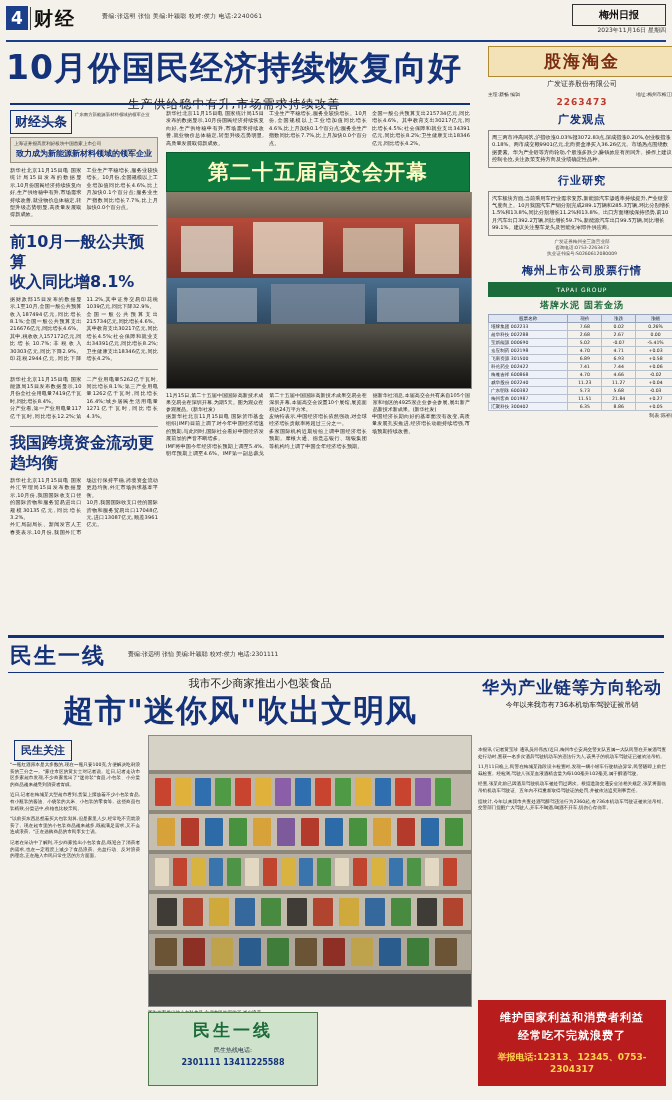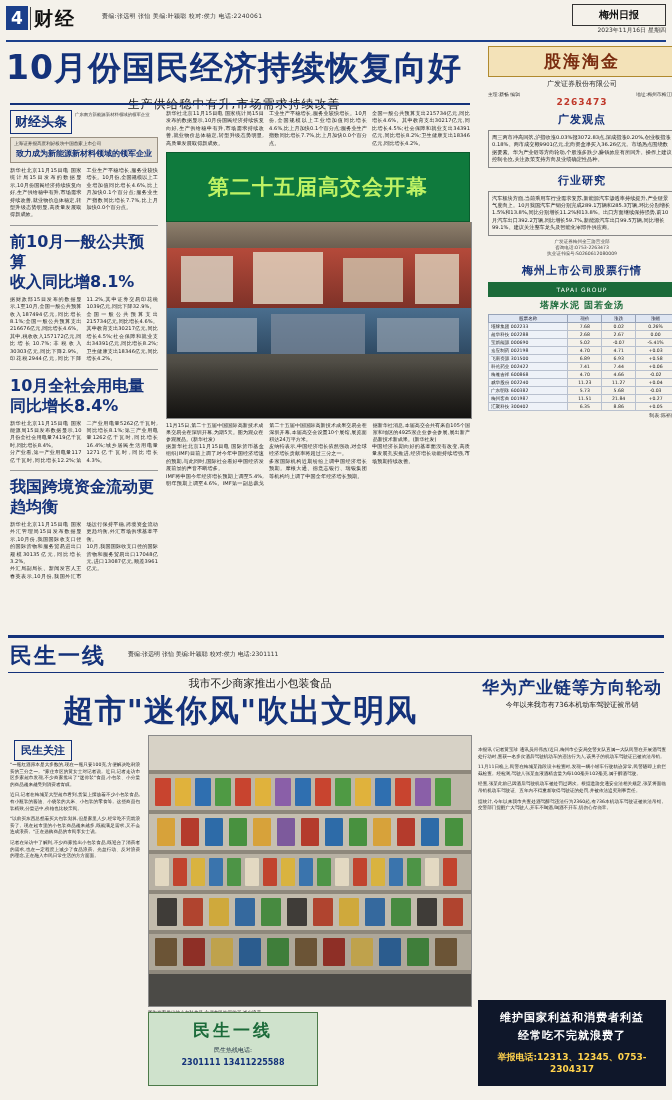--- a/index.html
+++ b/index.html
@@ -36,22 +36,22 @@
   .boxhead{border:1px solid #14327a;padding:2px 4px;font-size:13px;font-weight:bold;color:#14327a;
     display:inline-block;margin-bottom:3px;}
   .subhl{font-size:16px;font-weight:bold;color:#14327a;line-height:20px;margin:6px 0 4px;}
   .body-txt{font-size:5.1px;line-height:7.4px;text-align:justify;color:#222;letter-spacing:0.1px;}
   .col2{column-count:2;column-gap:5px;}
   .col3{column-count:3;column-gap:5px;}
   .hr-thin{height:1px;background:#999;margin:6px 0;}
 
   
   .col-center{position:absolute;left:166px;top:110px;width:304px;}
-  .banner{background:#0f7a3d;color:#bef264;text-align:center;font-size:21px;font-weight:bold;
-    padding:20px 0;letter-spacing:1px;border:1px solid #0b5c2e;}
+  .banner{background:#0f7a3d;color:#fef9c3;text-align:center;font-size:21px;font-weight:bold;
+    padding:5px 0;letter-spacing:1px;border:1px solid #0b5c2e;}
   .photo{position:relative;width:100%;height:196px;overflow:hidden;border:1px solid #8a8a8a;border-top:none;
     background:linear-gradient(#6c5b4a,#3b322c);}
   .photo .strip{position:absolute;left:0;right:0;}
   .caption{font-size:5px;line-height:7px;color:#222;text-align:justify;margin-top:3px;}
   .imf{font-size:20px;font-weight:bold;color:#14327a;text-align:center;margin:8px 0 5px;letter-spacing:1px;}
 
   
   .col-right{position:absolute;left:488px;top:46px;width:188px;}
   .gold-title{background:#f3e2b8;border:1px solid #b08a2e;text-align:center;color:#7a2d10;
     font-size:17px;font-weight:bold;padding:3px 0;letter-spacing:2px;}
@@ -91,21 +91,21 @@
 
   .photo2{position:relative;width:100%;height:270px;border:1px solid #8a8a8a;overflow:hidden;background:#2b2b2b;}
   .shelf{position:absolute;left:0;right:0;background:#cfcac0;}
   .goods{position:absolute;border-radius:1px;}
 
   .green-ad{position:absolute;left:148px;top:1012px;width:168px;height:72px;background:#cfe2cc;border:1px solid #4c7a49;}
   .green-ad .t{font-size:17px;font-weight:bold;color:#1c6b3a;text-align:center;margin-top:6px;letter-spacing:3px;}
   .green-ad .s{font-size:6px;text-align:center;color:#234;margin-top:4px;}
   .green-ad .p{font-size:8px;font-weight:bold;text-align:center;color:#14327a;margin-top:3px;}
 
-  .black-ad{position:absolute;left:478px;top:1000px;width:188px;height:86px;background:#0f172a;color:#fff;}
+  .black-ad{position:absolute;left:478px;top:1000px;width:188px;height:86px;background:#b91c1c;color:#fff;}
   .black-ad .l1{font-size:11px;font-weight:bold;text-align:center;margin-top:10px;letter-spacing:1px;}
   .black-ad .l2{font-size:11px;font-weight:bold;text-align:center;margin-top:3px;letter-spacing:1px;}
   .black-ad .l3{font-size:9px;font-weight:bold;text-align:center;margin-top:8px;color:#ffd24d;}
 
   .tiny{font-size:4.6px;line-height:6.6px;text-align:justify;color:#222;}
   .note{font-size:5px;color:#333;}
 </style>
 </head>
 <body>
 
@@ -145,22 +145,20 @@
     <div class="hr-thin"></div>
     <div class="subhl" style="white-space:pre-line;">前10月一般公共预算
 收入同比增8.1%</div>
     <div class="body-txt col2">
       <div>据财政部15日发布的数据显示,1至10月,全国一般公共预算收入187494亿元,同比增长8.1%;全国一般公共预算支出216676亿元,同比增长4.6%。</div>
       <div>其中,税收收入157172亿元,同比增长10.7%;非税收入30303亿元,同比下降2.9%。印花税2944亿元,同比下降11.2%,其中证券交易印花税1039亿元,同比下降32.9%。</div>
       <div>全国一般公共预算支出215734亿元,同比增长4.6%。其中教育支出30217亿元,同比增长4.5%;社会保障和就业支出34391亿元,同比增长8.2%;卫生健康支出18346亿元,同比增长4.2%。</div>
     </div>
 
     <div class="hr-thin"></div>
-    <div class="subhl" style="white-space:pre-line;">10月全社会用电量
-同比增长8.4%</div>
     <div class="body-txt col2">
       <div>新华社北京11月15日电 国家能源局15日发布数据显示,10月份全社会用电量7419亿千瓦时,同比增长8.4%。</div>
       <div>分产业看,第一产业用电量117亿千瓦时,同比增长12.2%;第二产业用电量5262亿千瓦时,同比增长8.1%;第三产业用电量1262亿千瓦时,同比增长16.4%;城乡居民生活用电量1271亿千瓦时,同比增长4.3%。</div>
     </div>
 
     <div class="hr-thin"></div>
     <div class="subhl">我国跨境资金流动更趋均衡</div>
     <div class="body-txt col2">
       <div>新华社北京11月15日电 国家外汇管理局15日发布数据显示,10月份,我国国际收支口径的国际货物和服务贸易进出口规模30135亿元,同比增长3.2%。</div>
       <div>外汇局副局长、新闻发言人王春英表示,10月份,我国外汇市场运行保持平稳,跨境资金流动更趋均衡,外汇市场供求基本平衡。</div>

